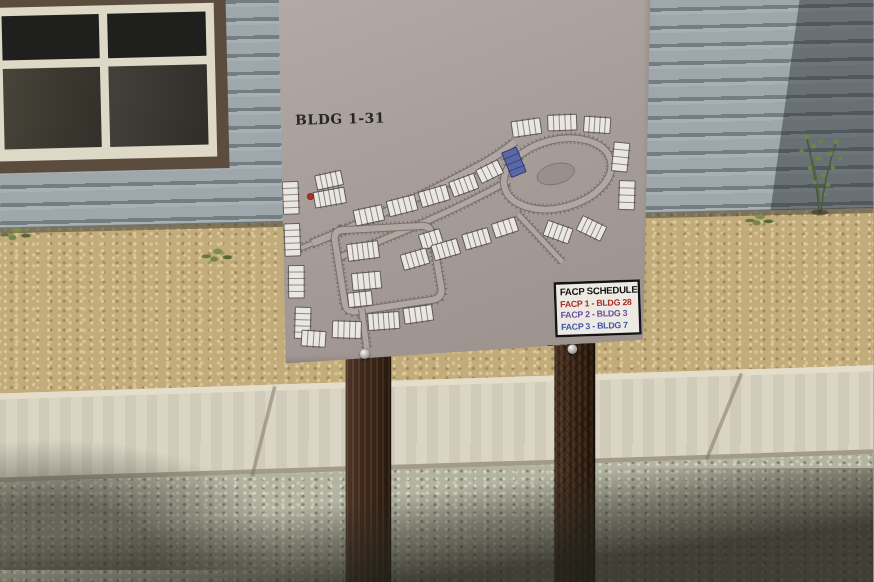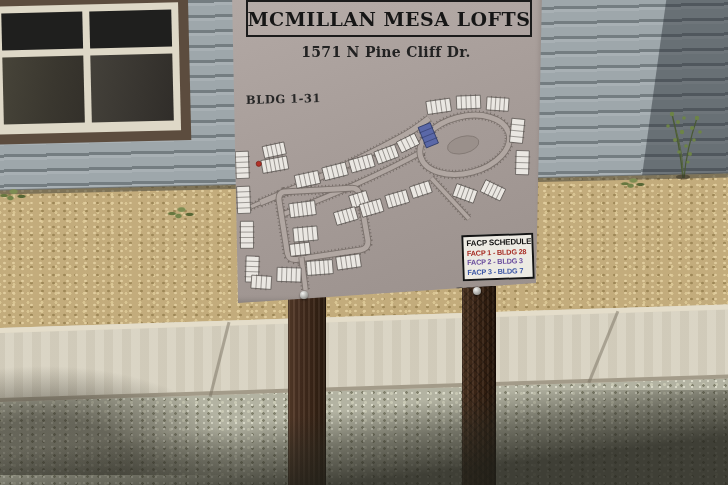--- a/index.html
+++ b/index.html
@@ -156,24 +156,20 @@
     <ellipse cx="35" cy="79" rx="7" ry="2.5" fill="rgba(50,45,35,.55)"></ellipse>
   </svg>
 
   <div class="post left"></div>
   <div class="post right"></div>
 
   <div class="corner-shadow"></div>
   <div class="ground-shadow"></div>
 
   <div class="sign">
-    <div class="title-box">
-      <span>MCMILLAN MESA LOFTS</span>
-    </div>
-    <div class="address">1571 N Pine Cliff Dr.</div>
     <div class="bldg-label">BLDG 1-31</div>
     <div class="map-wrap">
       <svg id="site-map-svg" width="300" height="196" viewBox="0 0 300 196">
           <path d="M 26,102 C 70,86 120,66 165,44 C 180,37 190,30 198,24" fill="none" stroke="rgba(70,62,56,0.5)" stroke-width="10" stroke-dasharray="0.9 2.6"></path>
           <path d="M 44,116 C 95,98 145,80 192,56" fill="none" stroke="rgba(70,62,56,0.5)" stroke-width="9" stroke-dasharray="0.9 2.6"></path>
           <path d="M 50,92 Q 44,93 45,101 L 51,152 Q 52,161 61,160 L 124,153 Q 133,152 132,143 L 126,99 Q 125,90 116,91 Z" fill="none" stroke="rgba(70,62,56,0.5)" stroke-width="9.5" stroke-dasharray="0.9 2.6"></path>
           <path d="M 188,62 A 45,28 -12 1 1 277,42 A 45,28 -12 1 1 188,62 Z" fill="none" stroke="rgba(70,62,56,0.5)" stroke-width="9.5" stroke-dasharray="0.9 2.6"></path>
           <path d="M 65,158 L 68,191" fill="none" stroke="rgba(70,62,56,0.5)" stroke-width="9" stroke-dasharray="0.9 2.6"></path>
           <path d="M 198,84 L 234,126" fill="none" stroke="rgba(70,62,56,0.5)" stroke-width="8.5" stroke-dasharray="0.9 2.6"></path>
           <path d="M 26,102 L 13,107" fill="none" stroke="rgba(70,62,56,0.5)" stroke-width="8" stroke-dasharray="0.9 2.6"></path>

